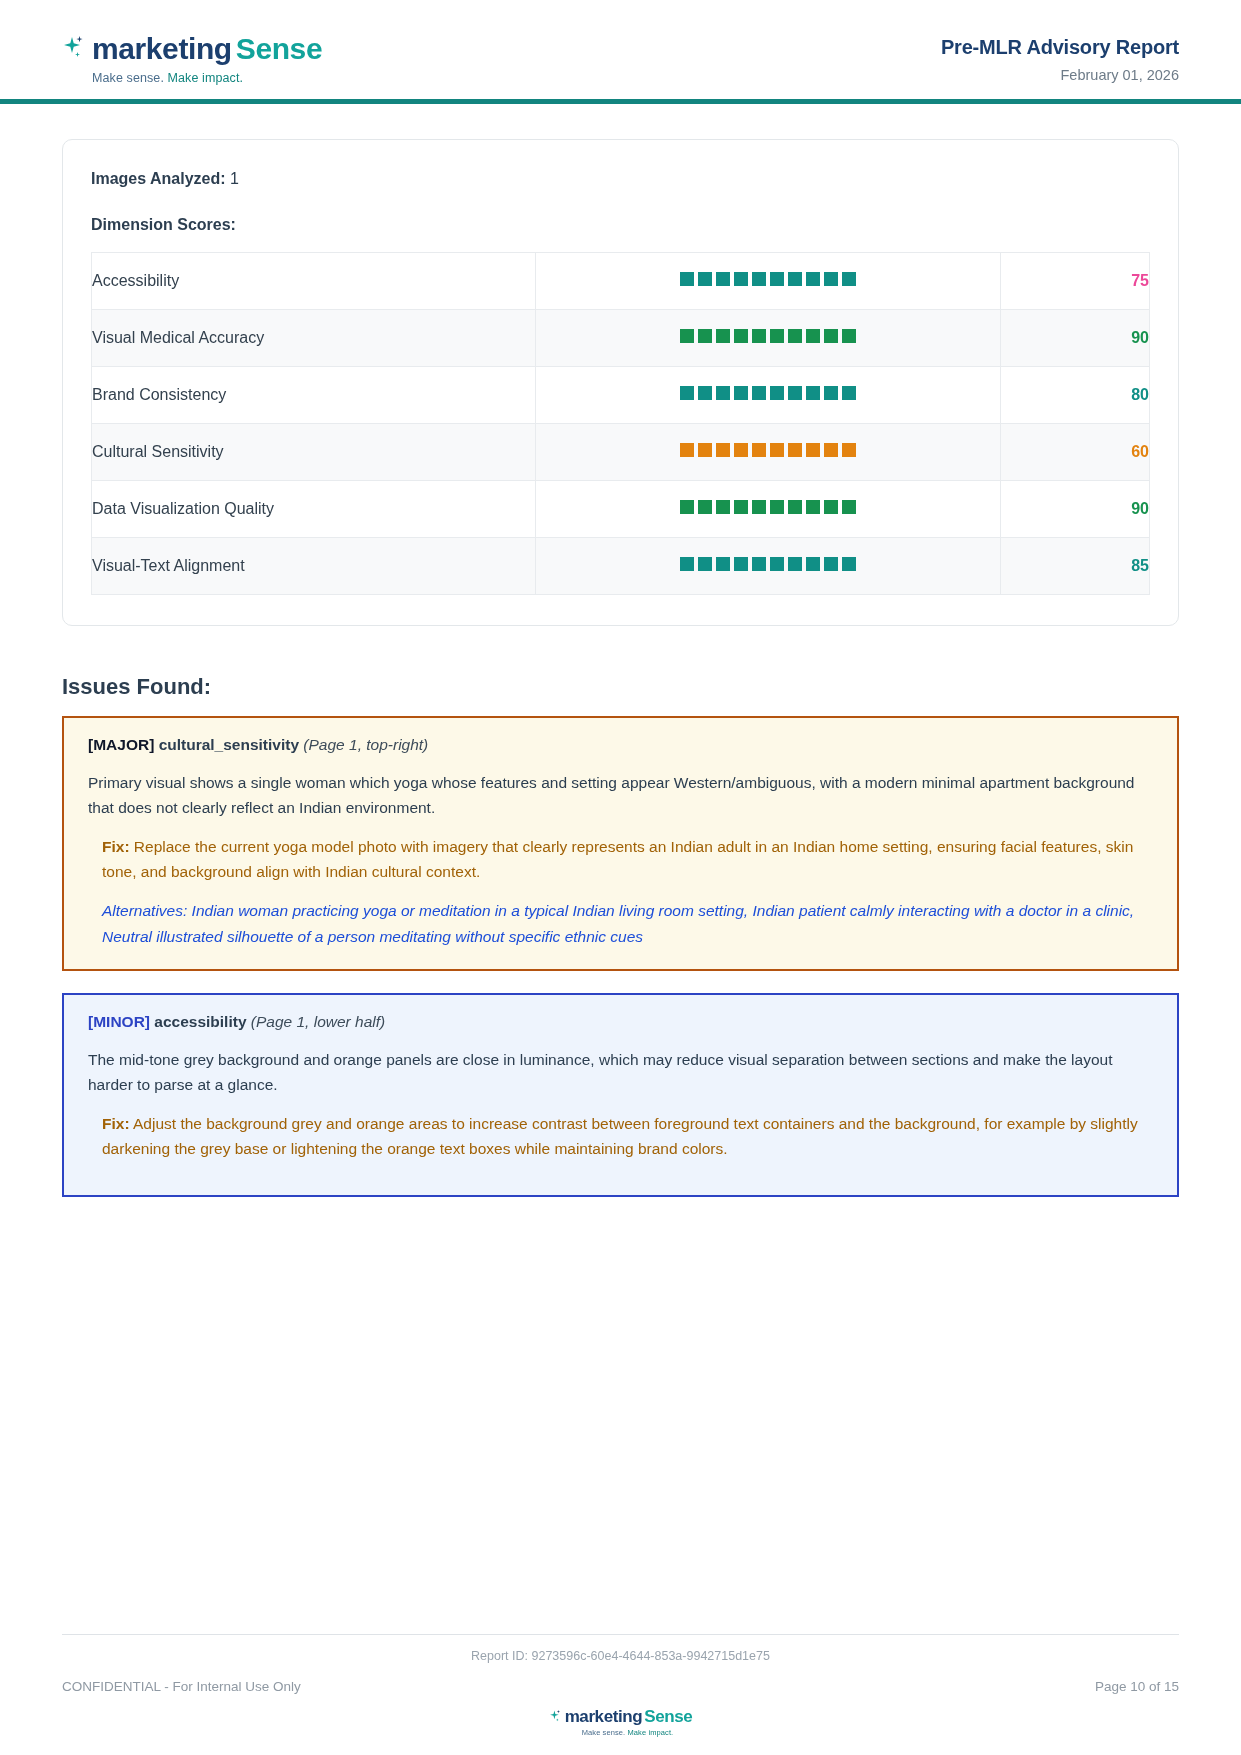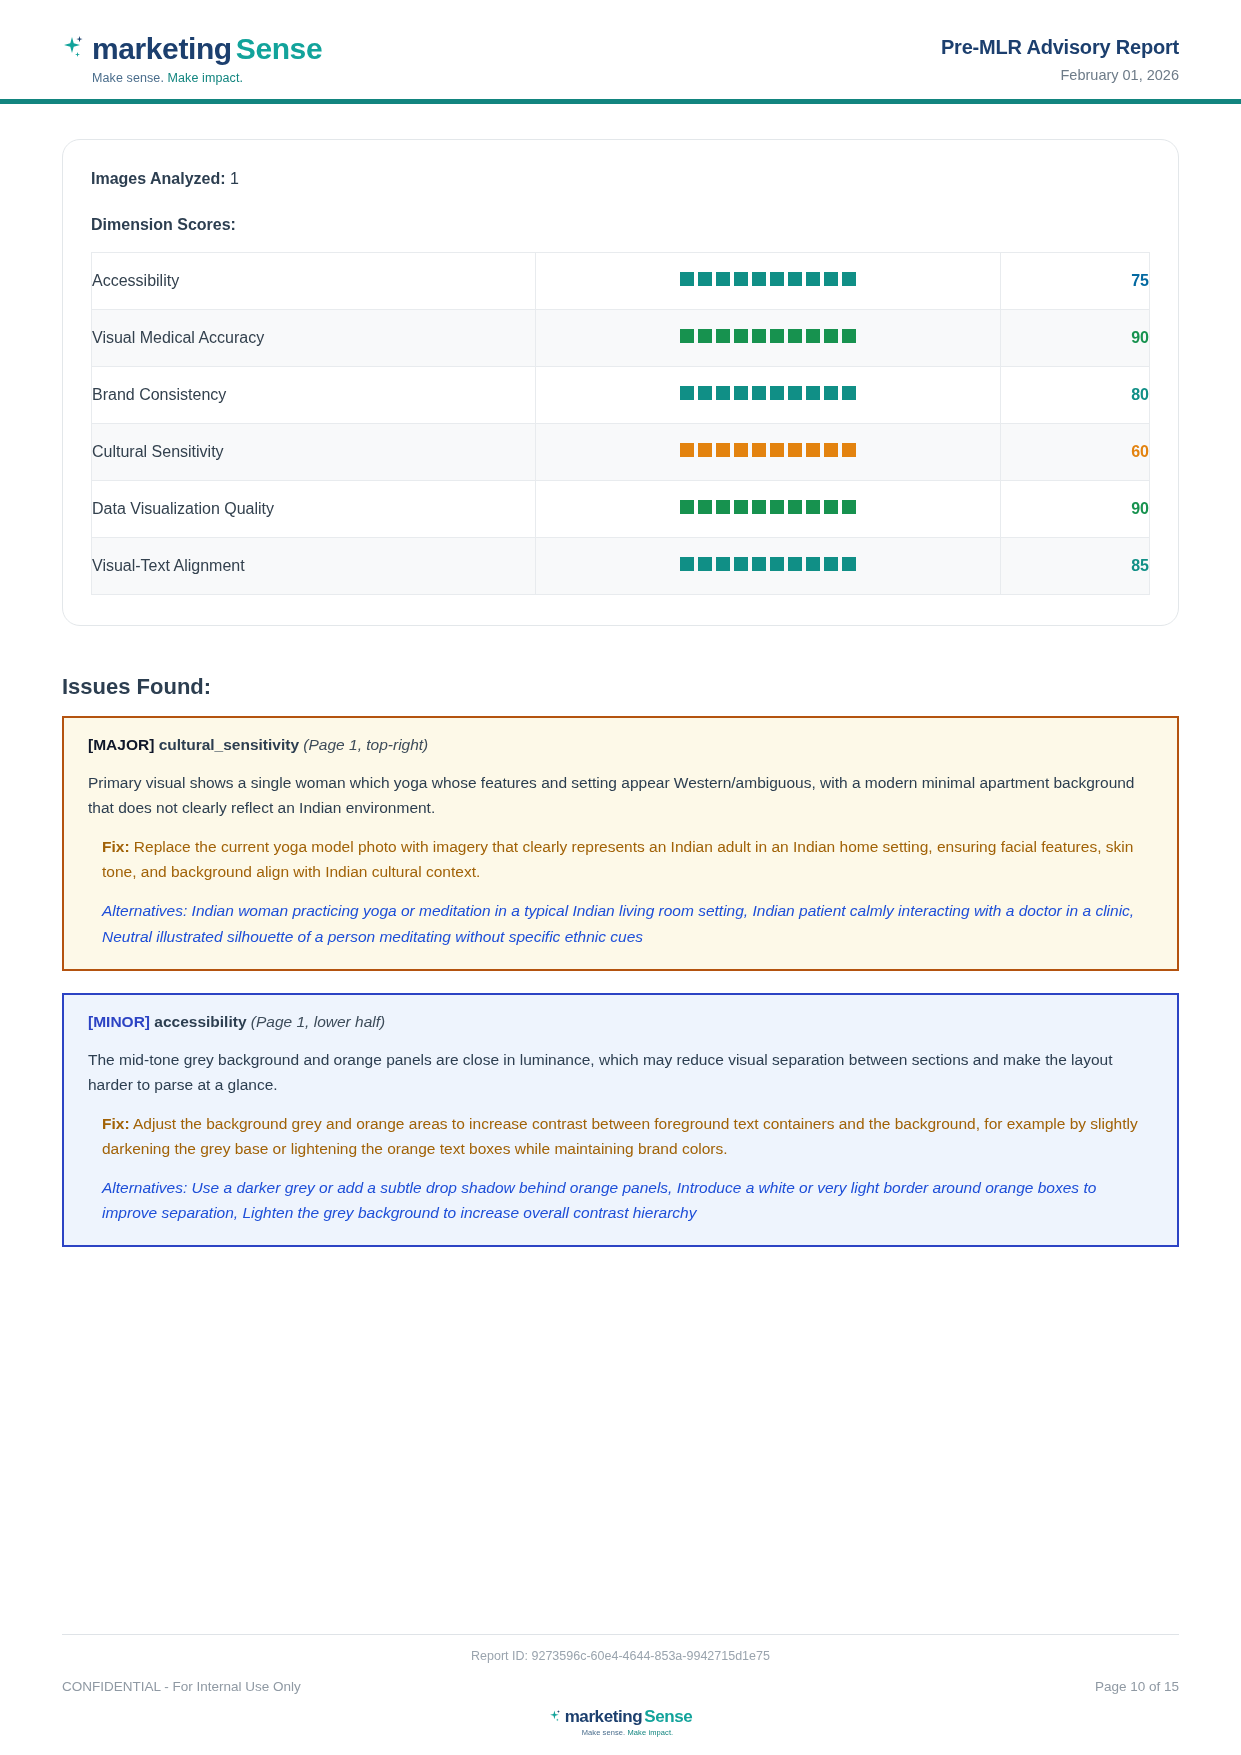--- a/index.html
+++ b/index.html
@@ -77,21 +77,21 @@
   .report-date {
     margin-top: 8px;
     font-size: 14.5px;
     color: #6d7b88;
   }
 
   
   .card {
     margin: 35px 62px 0 62px;
     border: 1px solid #e3e7ea;
-    border-radius: 18px;
+    border-radius: 10px;
     background: #ffffff;
     padding: 30px 28px 30px 28px;
     box-sizing: border-box;
   }
   .kv-line {
     font-size: 16px;
     color: #2c3e50;
     margin-bottom: 28px;
   }
   .kv-line .k { font-weight: bold; }
@@ -279,21 +279,21 @@
                 <span class="blk" style="background: rgb(16, 143, 134);"></span>
                 <span class="blk" style="background: rgb(16, 143, 134);"></span>
                 <span class="blk" style="background: rgb(16, 143, 134);"></span>
                 <span class="blk" style="background: rgb(16, 143, 134);"></span>
                 <span class="blk" style="background: rgb(16, 143, 134);"></span>
                 <span class="blk" style="background: rgb(16, 143, 134);"></span>
                 <span class="blk" style="background: rgb(16, 143, 134);"></span>
                 <span class="blk" style="background: rgb(16, 143, 134);"></span>
                 <span class="blk" style="background: rgb(16, 143, 134);"></span>
               </span></td>
-            <td class="dim-score" style="color: #0369a1;">75</td>
+            <td class="dim-score" style="color: #ec4899;">75</td>
           </tr>
           <tr>
             <td class="dim-name">Visual Medical Accuracy</td>
             <td class="dim-bar"><span class="blocks">
                 <span class="blk" style="background: rgb(23, 146, 79);"></span>
                 <span class="blk" style="background: rgb(23, 146, 79);"></span>
                 <span class="blk" style="background: rgb(23, 146, 79);"></span>
                 <span class="blk" style="background: rgb(23, 146, 79);"></span>
                 <span class="blk" style="background: rgb(23, 146, 79);"></span>
                 <span class="blk" style="background: rgb(23, 146, 79);"></span>
@@ -377,21 +377,20 @@
       <div class="issue major">
         <div class="issue-head"><span class="sev major">[MAJOR]</span> <span class="issue-dim">cultural_sensitivity</span> <span class="issue-loc">(Page 1, top-right)</span></div>
         <div class="issue-desc">Primary visual shows a single woman which yoga whose features and setting appear Western/ambiguous, with a modern minimal apartment background that does not clearly reflect an Indian environment.</div>
         <div class="issue-fix"><span class="fx-label">Fix:</span><span> Replace the current yoga model photo with imagery that clearly represents an Indian adult in an Indian home setting, ensuring facial features, skin tone, and background align with Indian cultural context.</span></div>
         <div class="issue-alt">Alternatives: Indian woman practicing yoga or meditation in a typical Indian living room setting, Indian patient calmly interacting with a doctor in a clinic, Neutral illustrated silhouette of a person meditating without specific ethnic cues</div>
       </div>
       <div class="issue minor">
         <div class="issue-head"><span class="sev minor">[MINOR]</span> <span class="issue-dim">accessibility</span> <span class="issue-loc">(Page 1, lower half)</span></div>
         <div class="issue-desc">The mid-tone grey background and orange panels are close in luminance, which may reduce visual separation between sections and make the layout harder to parse at a glance.</div>
         <div class="issue-fix"><span class="fx-label">Fix:</span><span> Adjust the background grey and orange areas to increase contrast between foreground text containers and the background, for example by slightly darkening the grey base or lightening the orange text boxes while maintaining brand colors.</span></div>
-        <div class="issue-alt">Alternatives: Use a darker grey or add a subtle drop shadow behind orange panels, Introduce a white or very light border around orange boxes to improve separation, Lighten the grey background to increase overall contrast hierarchy</div>
       </div>
     </div>
 
   <div class="footer">
     <div class="footer-rule"></div>
     <div class="report-id">Report ID: 9273596c-60e4-4644-853a-9942715d1e75</div>
     <div class="footer-row">
       <span>CONFIDENTIAL - For Internal Use Only</span>
       <span>Page 10 of 15</span>
     </div>

